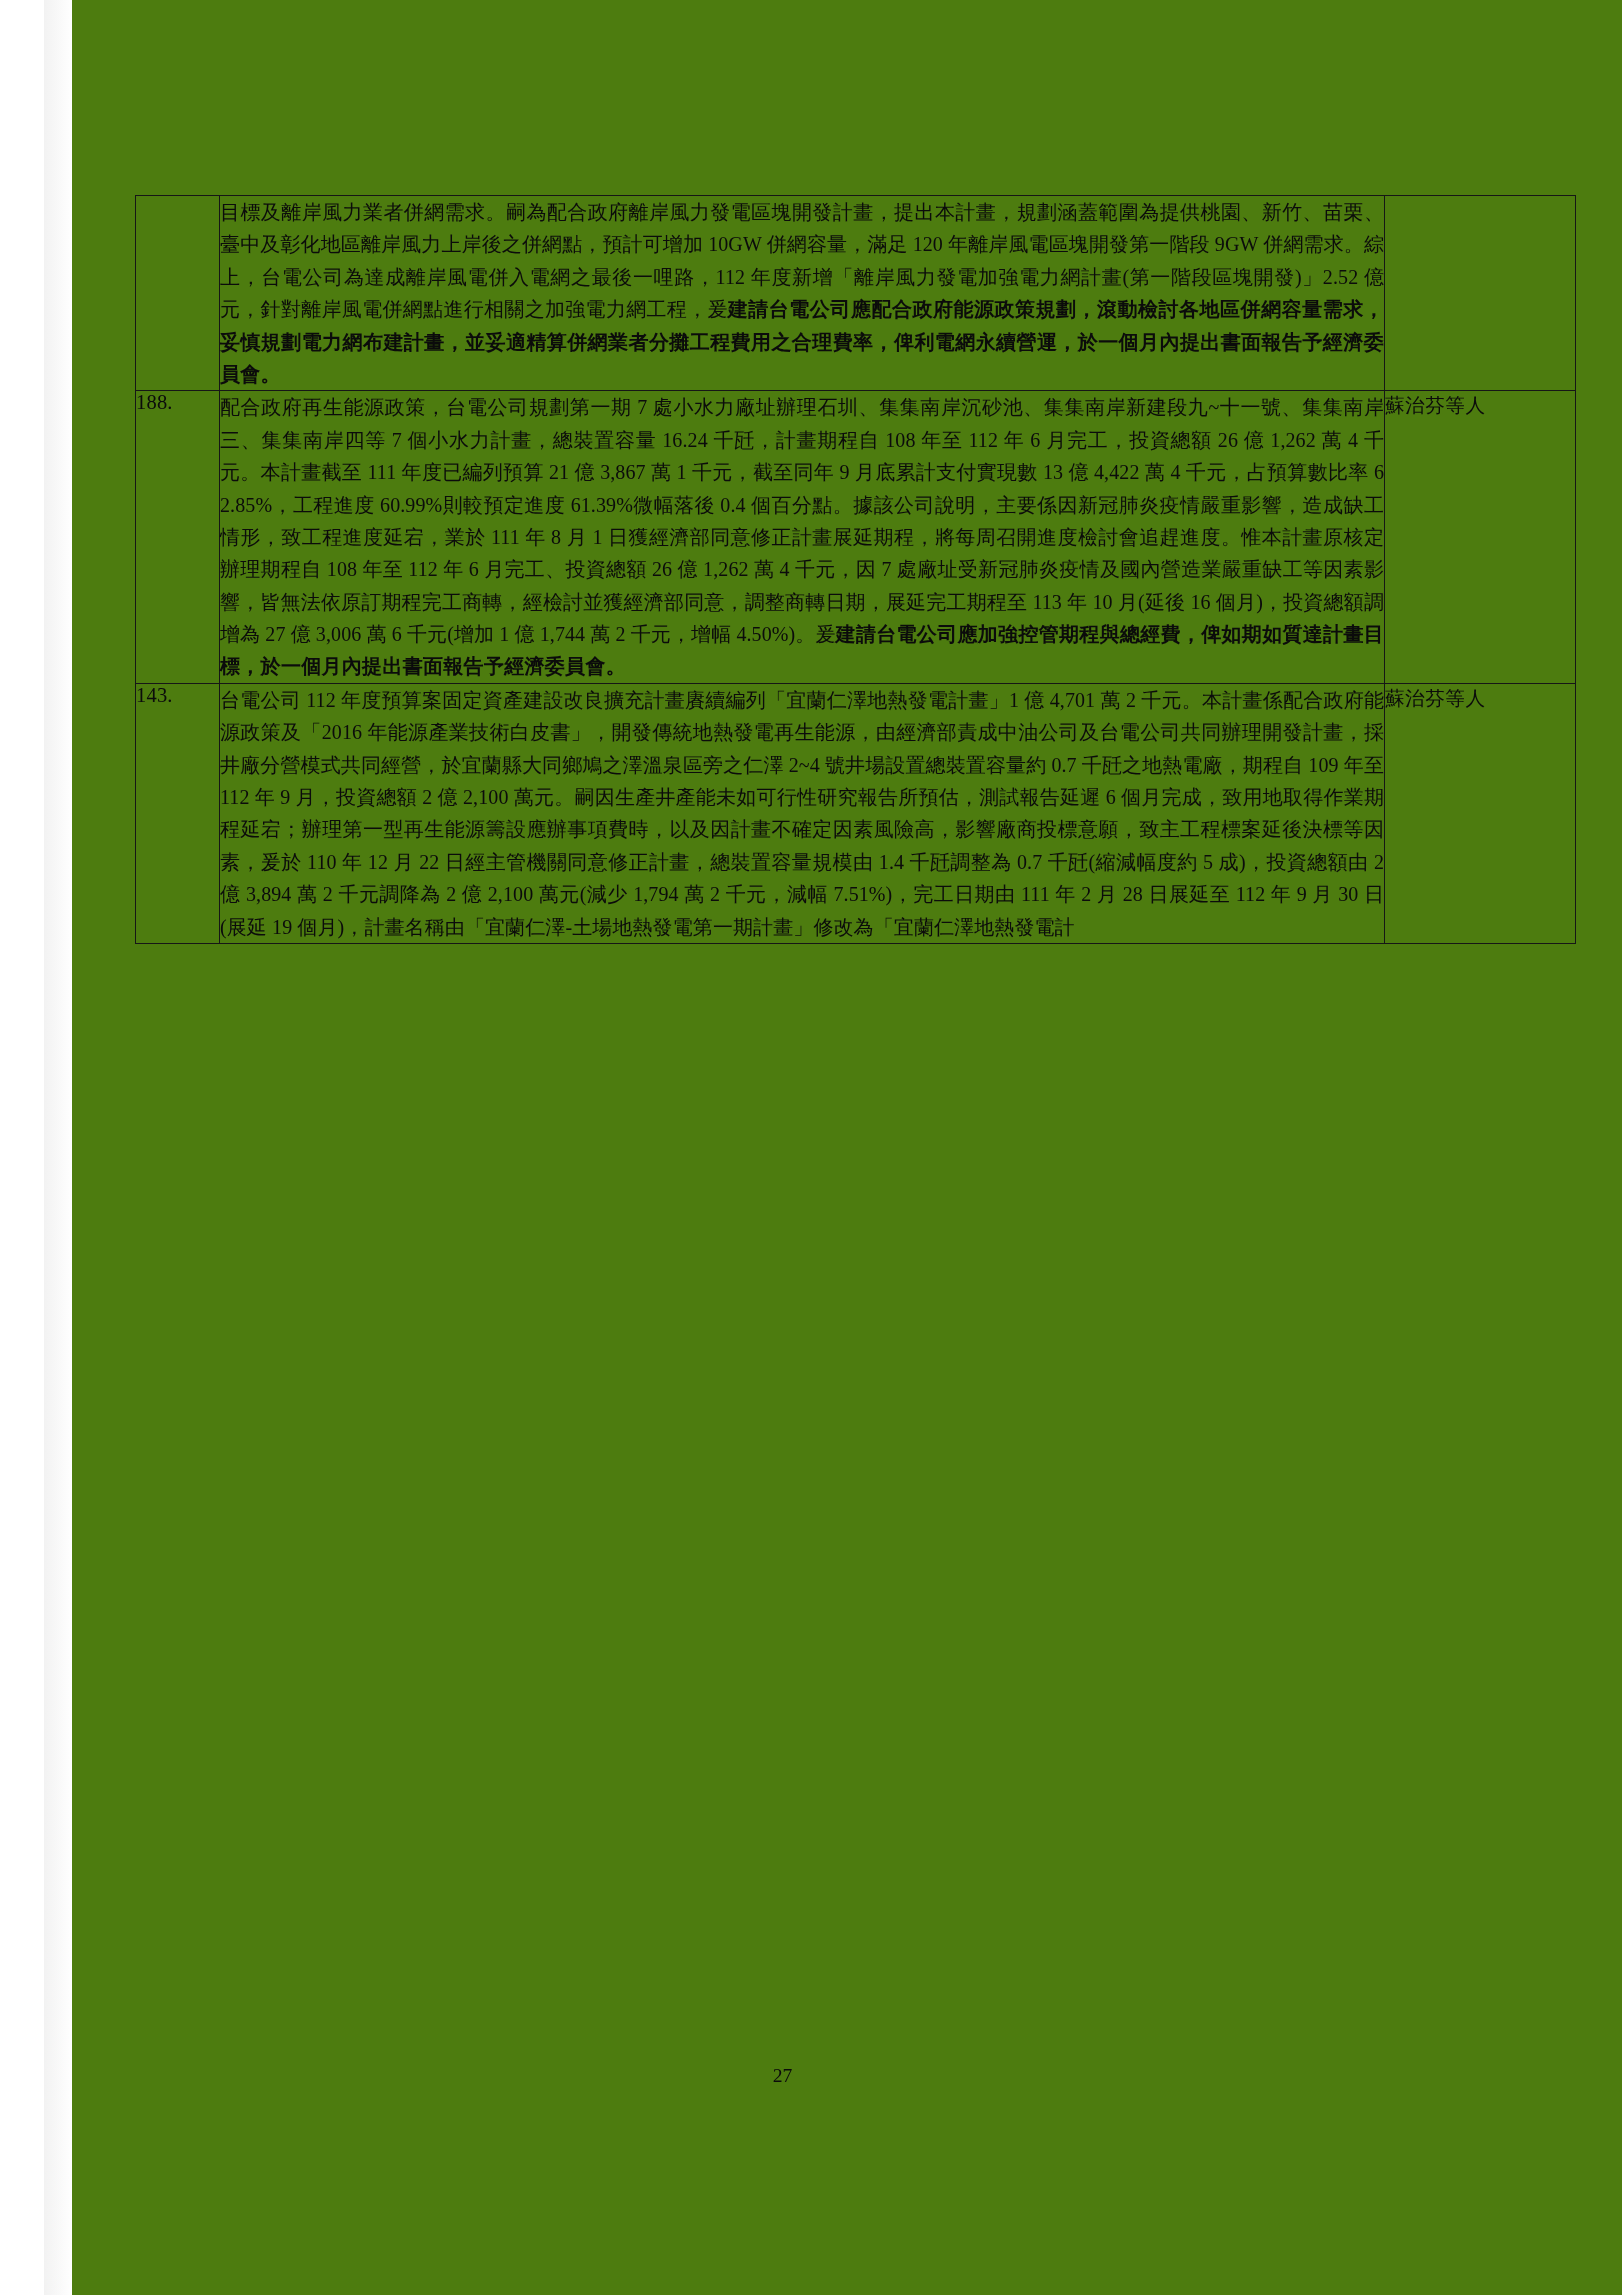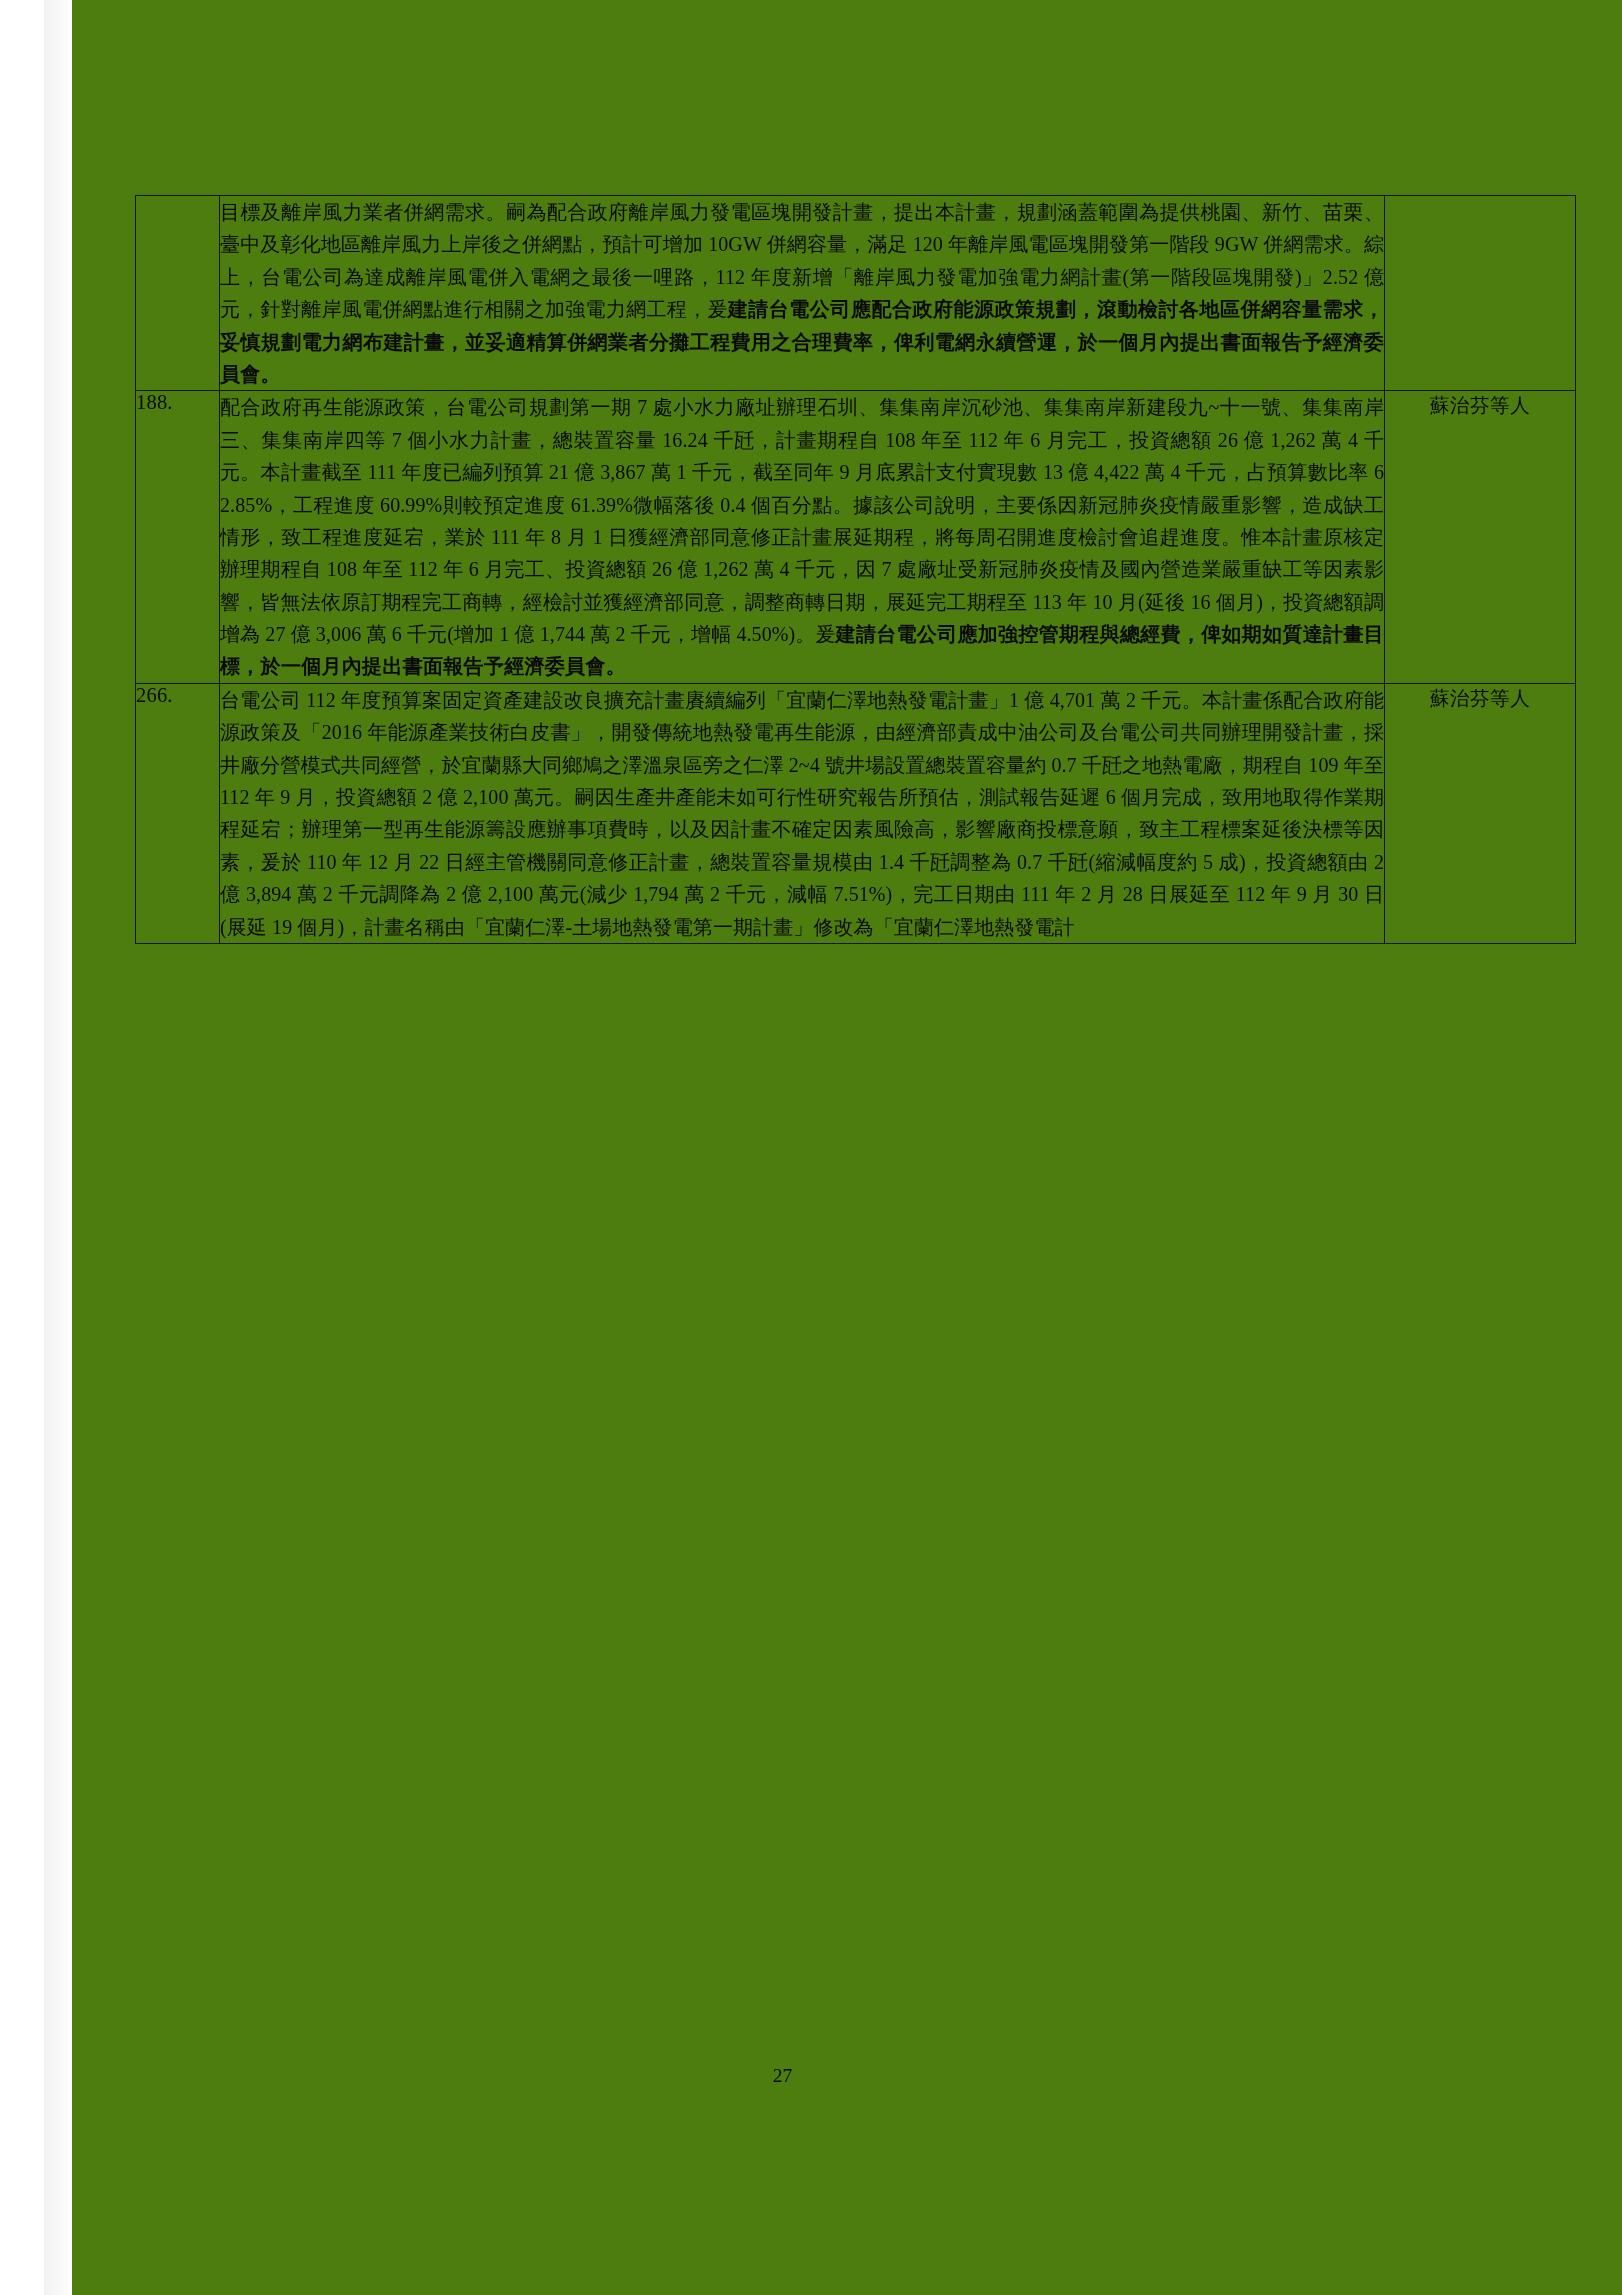--- a/index.html
+++ b/index.html
@@ -39,21 +39,21 @@
   .col-body { width: 1165px; }
   .col-person { width: 191px; }
 
   .cell-num {
     vertical-align: middle;
     font-size: 20.5px;
     font-family: "Liberation Serif", serif;
     letter-spacing: 0.2px;
   }
   .cell-person {
-    text-align: center;
+    text-align: left;
     vertical-align: middle;
     font-size: 19.6px;
     line-height: 1.5;
     letter-spacing: 0.5px;
   }
   .cell-body {
     padding: 10.3px 12px 12px 14px;
   }
   .para {
     font-size: 20px;
@@ -115,21 +115,21 @@
 
       <tr>
         <td class="cell-num">188.</td>
         <td class="cell-body">
           <p class="para"><span>配合政府再生能源政策，台電公司規劃第一期 7 處小水力廠址辦理石圳、集集南岸沉砂池、集集南岸新建段九~十一號、集集南岸三、集集南岸四等 7 個小水力計畫，總裝置容量 16.24 千瓩，計畫期程自 108 年至 112 年 6 月完工，投資總額 26 億 1,262 萬 4 千元。本計畫截至 111 年度已編列預算 21 億 3,867 萬 1 千元，截至同年 9 月底累計支付實現數 13 億 4,422 萬 4 千元，占預算數比率 62.85%，工程進度 60.99%則較預定進度 61.39%微幅落後 0.4 個百分點。據該公司說明，主要係因新冠肺炎疫情嚴重影響，造成缺工情形，致工程進度延宕，業於 111 年 8 月 1 日獲經濟部同意修正計畫展延期程，將每周召開進度檢討會追趕進度。惟本計畫原核定辦理期程自 108 年至 112 年 6 月完工、投資總額 26 億 1,262 萬 4 千元，因 7 處廠址受新冠肺炎疫情及國內營造業嚴重缺工等因素影響，皆無法依原訂期程完工商轉，經檢討並獲經濟部同意，調整商轉日期，展延完工期程至 113 年 10 月(延後 16 個月)，投資總額調增為 27 億 3,006 萬 6 千元(增加 1 億 1,744 萬 2 千元，增幅 4.50%)。爰</span><span class="bold">建請台電公司應加強控管期程與總經費，俾如期如質達計畫目標，於一個月內提出書面報告予經濟委員會。</span></p>
         </td>
         <td class="cell-person">蘇治芬等人</td>
       </tr>
 
       <tr>
-        <td class="cell-num">266.</td>
+        <td class="cell-num">143.</td>
         <td class="cell-body">
           <p class="para"><span>台電公司 112 年度預算案固定資產建設改良擴充計畫賡續編列「宜蘭仁澤地熱發電計畫」1 億 4,701 萬 2 千元。本計畫係配合政府能源政策及「2016 年能源產業技術白皮書」，開發傳統地熱發電再生能源，由經濟部責成中油公司及台電公司共同辦理開發計畫，採井廠分營模式共同經營，於宜蘭縣大同鄉鳩之澤溫泉區旁之仁澤 2~4 號井場設置總裝置容量約 0.7 千瓩之地熱電廠，期程自 109 年至 112 年 9 月，投資總額 2 億 2,100 萬元。嗣因生產井產能未如可行性研究報告所預估，測試報告延遲 6 個月完成，致用地取得作業期程延宕；辦理第一型再生能源籌設應辦事項費時，以及因計畫不確定因素風險高，影響廠商投標意願，致主工程標案延後決標等因素，爰於 110 年 12 月 22 日經主管機關同意修正計畫，總裝置容量規模由 1.4 千瓩調整為 0.7 千瓩(縮減幅度約 5 成)，投資總額由 2 億 3,894 萬 2 千元調降為 2 億 2,100 萬元(減少 1,794 萬 2 千元，減幅 7.51%)，完工日期由 111 年 2 月 28 日展延至 112 年 9 月 30 日(展延 19 個月)，計畫名稱由「宜蘭仁澤-土場地熱發電第一期計畫」修改為「宜蘭仁澤地熱發電計</span></p>
         </td>
         <td class="cell-person">蘇治芬等人</td>
       </tr>
     </tbody>
   </table>
 
   <div class="page-number">27</div>
 </div>

